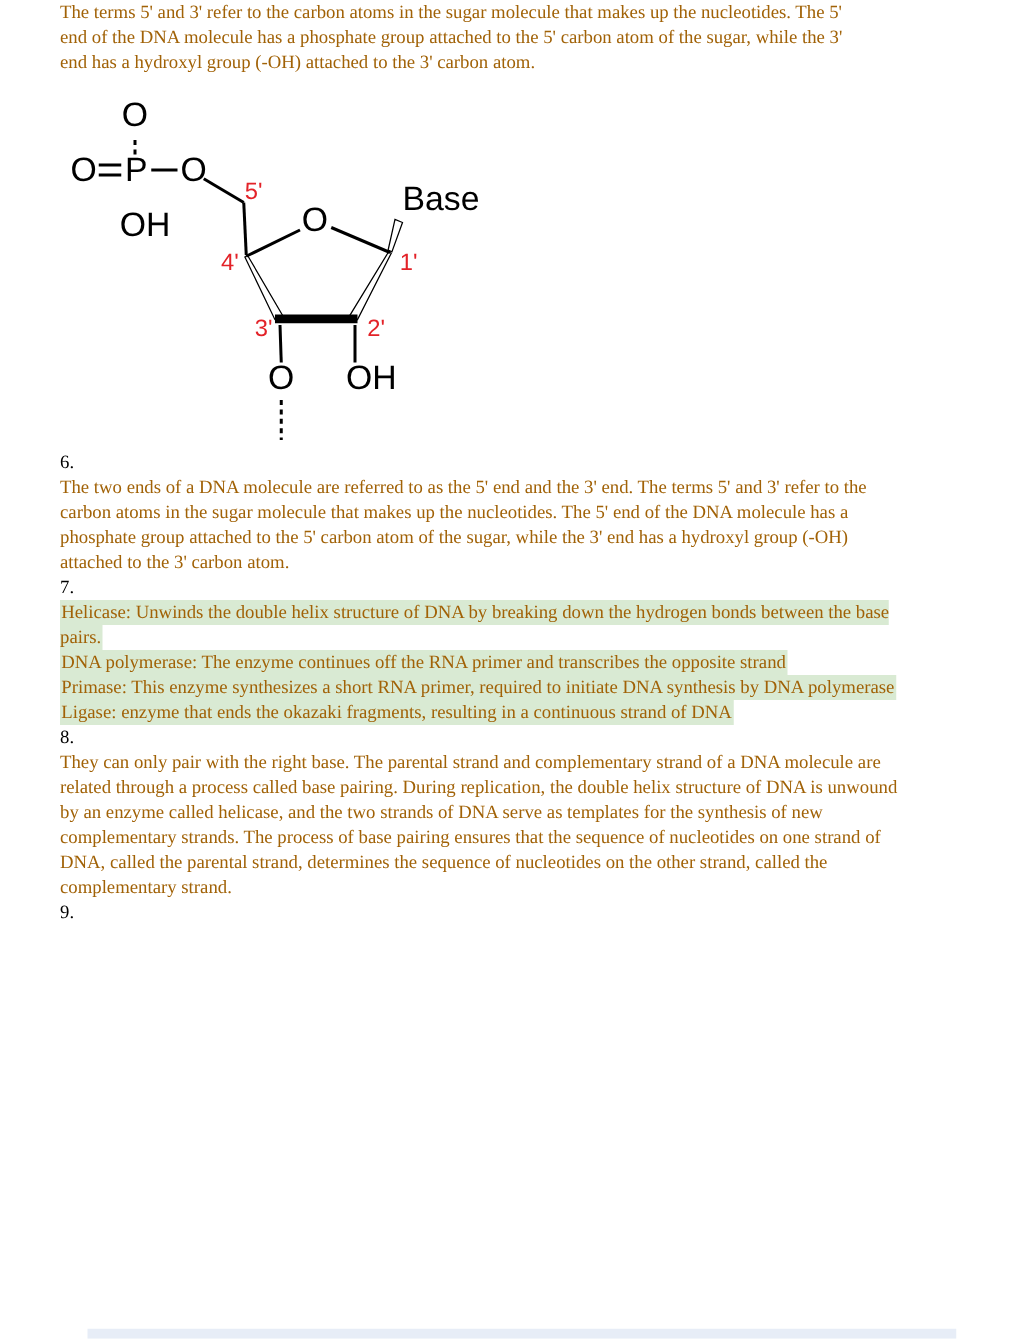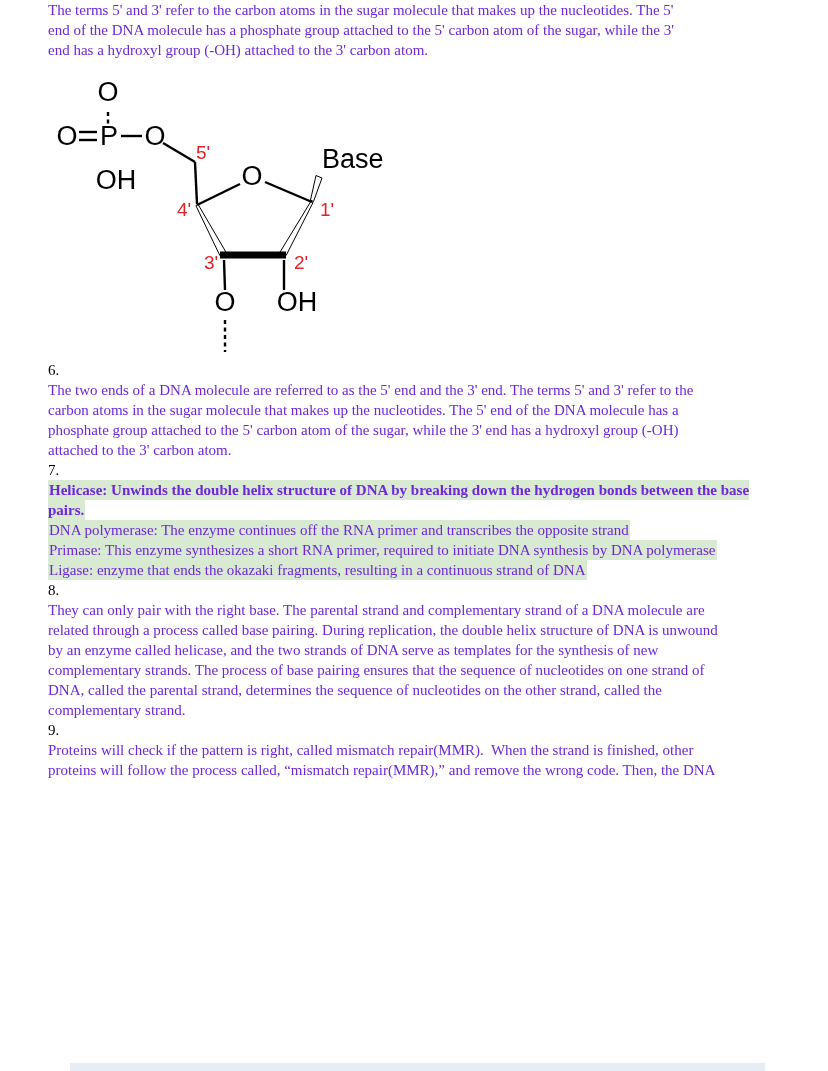--- a/index.html
+++ b/index.html
@@ -16,30 +16,30 @@
     box-sizing: border-box;
     overflow: hidden;
   }
   .page p, .page div.qrow { margin: 0; }
   .txt {
     font-size: 15px;
     line-height: 20px;
     white-space: pre;
     color: #000000;
   }
-  .green { color: #6d28d9; }
+  .green { color: #a16207; }
   .intro  { margin-top: 48px; margin-left: 47px; }
   .figwrap { margin-top: 8px; margin-left: -2px; height: 292px; }
   .qrow { display: flex; margin-left: 27px; }
   .qnum { flex: 0 0 23px; }
   .q6 { margin-top: 18px; }
   .q7 { margin-top: 52px; }
   .q8 { margin-top: 20px; }
   .q9 { margin-top: 12px; }
-  .hl-line1 { margin-top: 2px; font-weight: bold; }
+  .hl-line1 { margin-top: 2px; }
   .hl-line2 { margin-top: 10px; }
   .hl-line3 { margin-top: 17px; }
   .hl-line4 { margin-top: 17px; }
   .hl {
     background: #d9ead3;
     padding: 2px 1px;
   }
   .structure-svg text {
     font-family: "Liberation Sans", sans-serif;
     fill: #000000;
@@ -129,18 +129,16 @@
   <p class="txt green">They can only pair with the right base. The parental strand and complementary strand of a DNA molecule are
 related through a process called base pairing. During replication, the double helix structure of DNA is unwound
 by an enzyme called helicase, and the two strands of DNA serve as templates for the synthesis of new
 complementary strands. The process of base pairing ensures that the sequence of nucleotides on one strand of
 DNA, called the parental strand, determines the sequence of nucleotides on the other strand, called the
 complementary strand.</p>
 
   <div class="qrow txt q9">
     <span class="qnum">9.</span>
   </div>
-  <p class="txt green">Proteins will check if the pattern is right, called mismatch repair(MMR).  When the strand is finished, other
-proteins will follow the process called, “mismatch repair(MMR),” and remove the wrong code. Then, the DNA</p>
 
   <div class="bottom-strip"></div>
 
 </div>
 
 </body></html>

